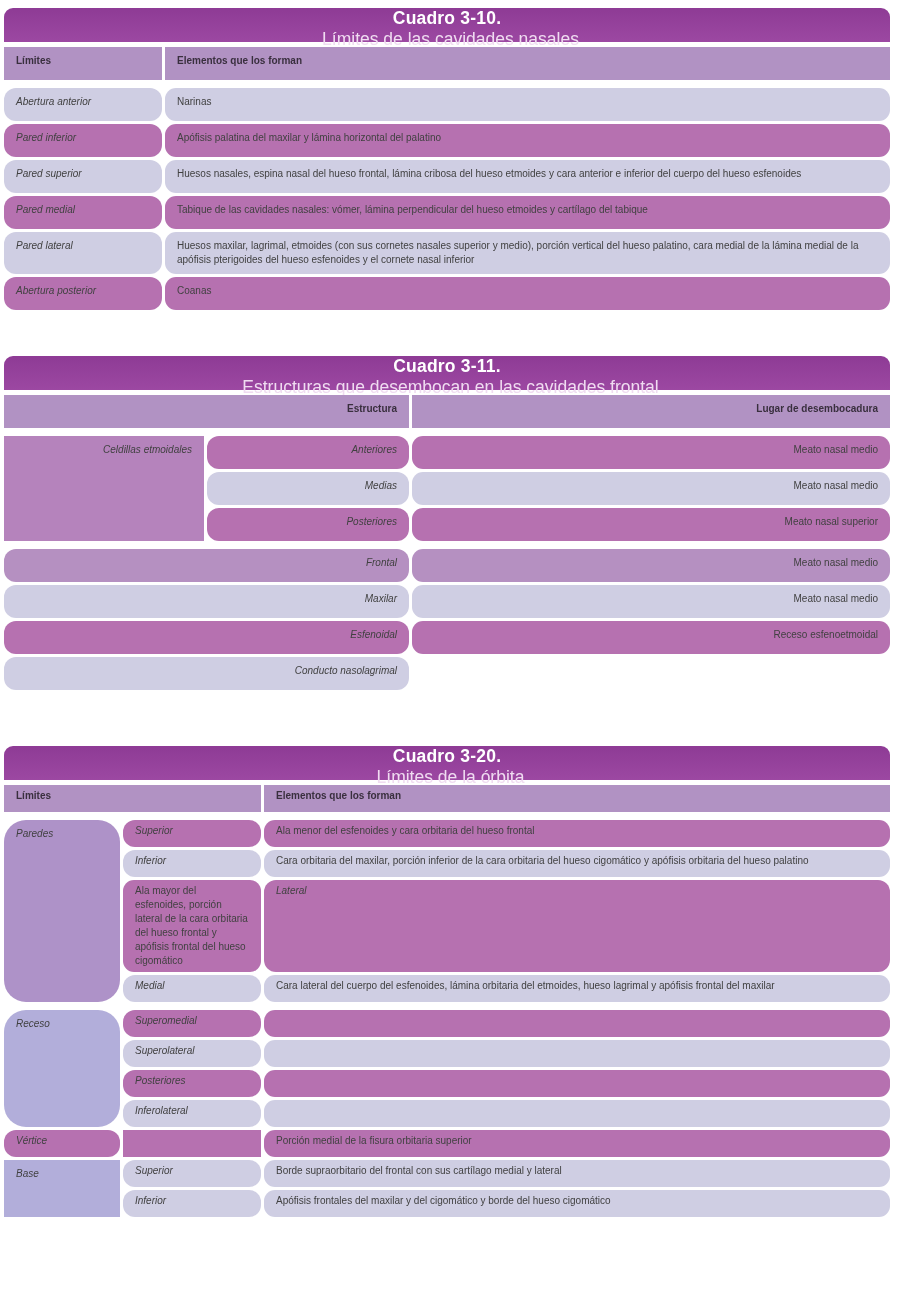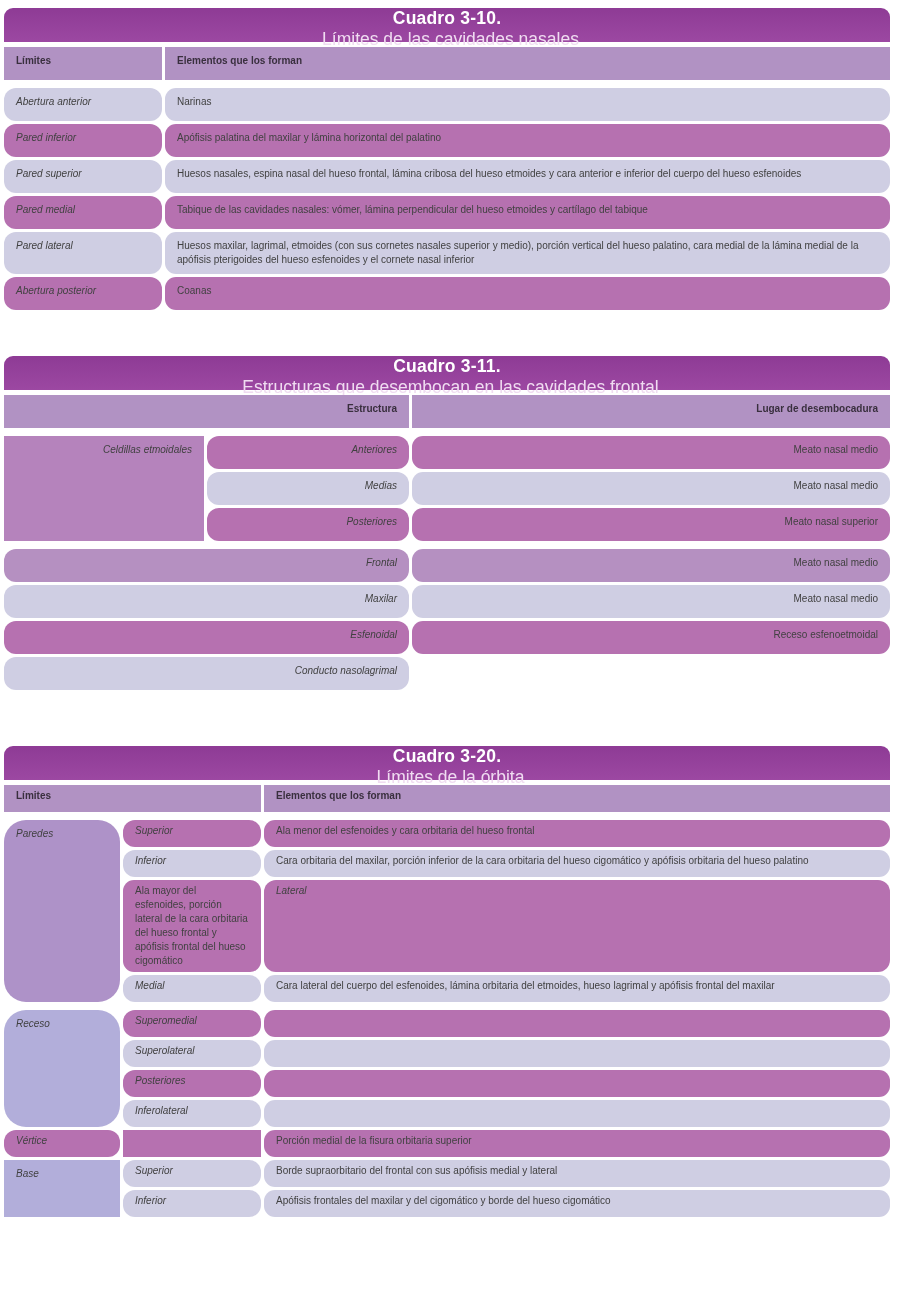--- a/index.html
+++ b/index.html
@@ -172,20 +172,20 @@
 
       <div class="cell lbl light">Inferolateral</div>
       <div class="cell val light"></div>
 
       <div class="cell lbl dark">Vértice</div>
       <div class="cell dark"></div>
       <div class="cell val dark">Porción medial de la fisura orbitaria superior</div>
 
       <div class="cell grp grp-l rs2">Base</div>
       <div class="cell lbl light">Superior</div>
-      <div class="cell val light">Borde supraorbitario del frontal con sus apófisis medial y lateral</div>
+      <div class="cell val light">Borde supraorbitario del frontal con sus cartílago medial y lateral</div>
 
       <div class="cell lbl light">Inferior</div>
       <div class="cell val light">Apófisis frontales del maxilar y del cigomático y borde del hueso cigomático</div>
     </div>
   </section>
 
 </div>
 
 </body></html>

